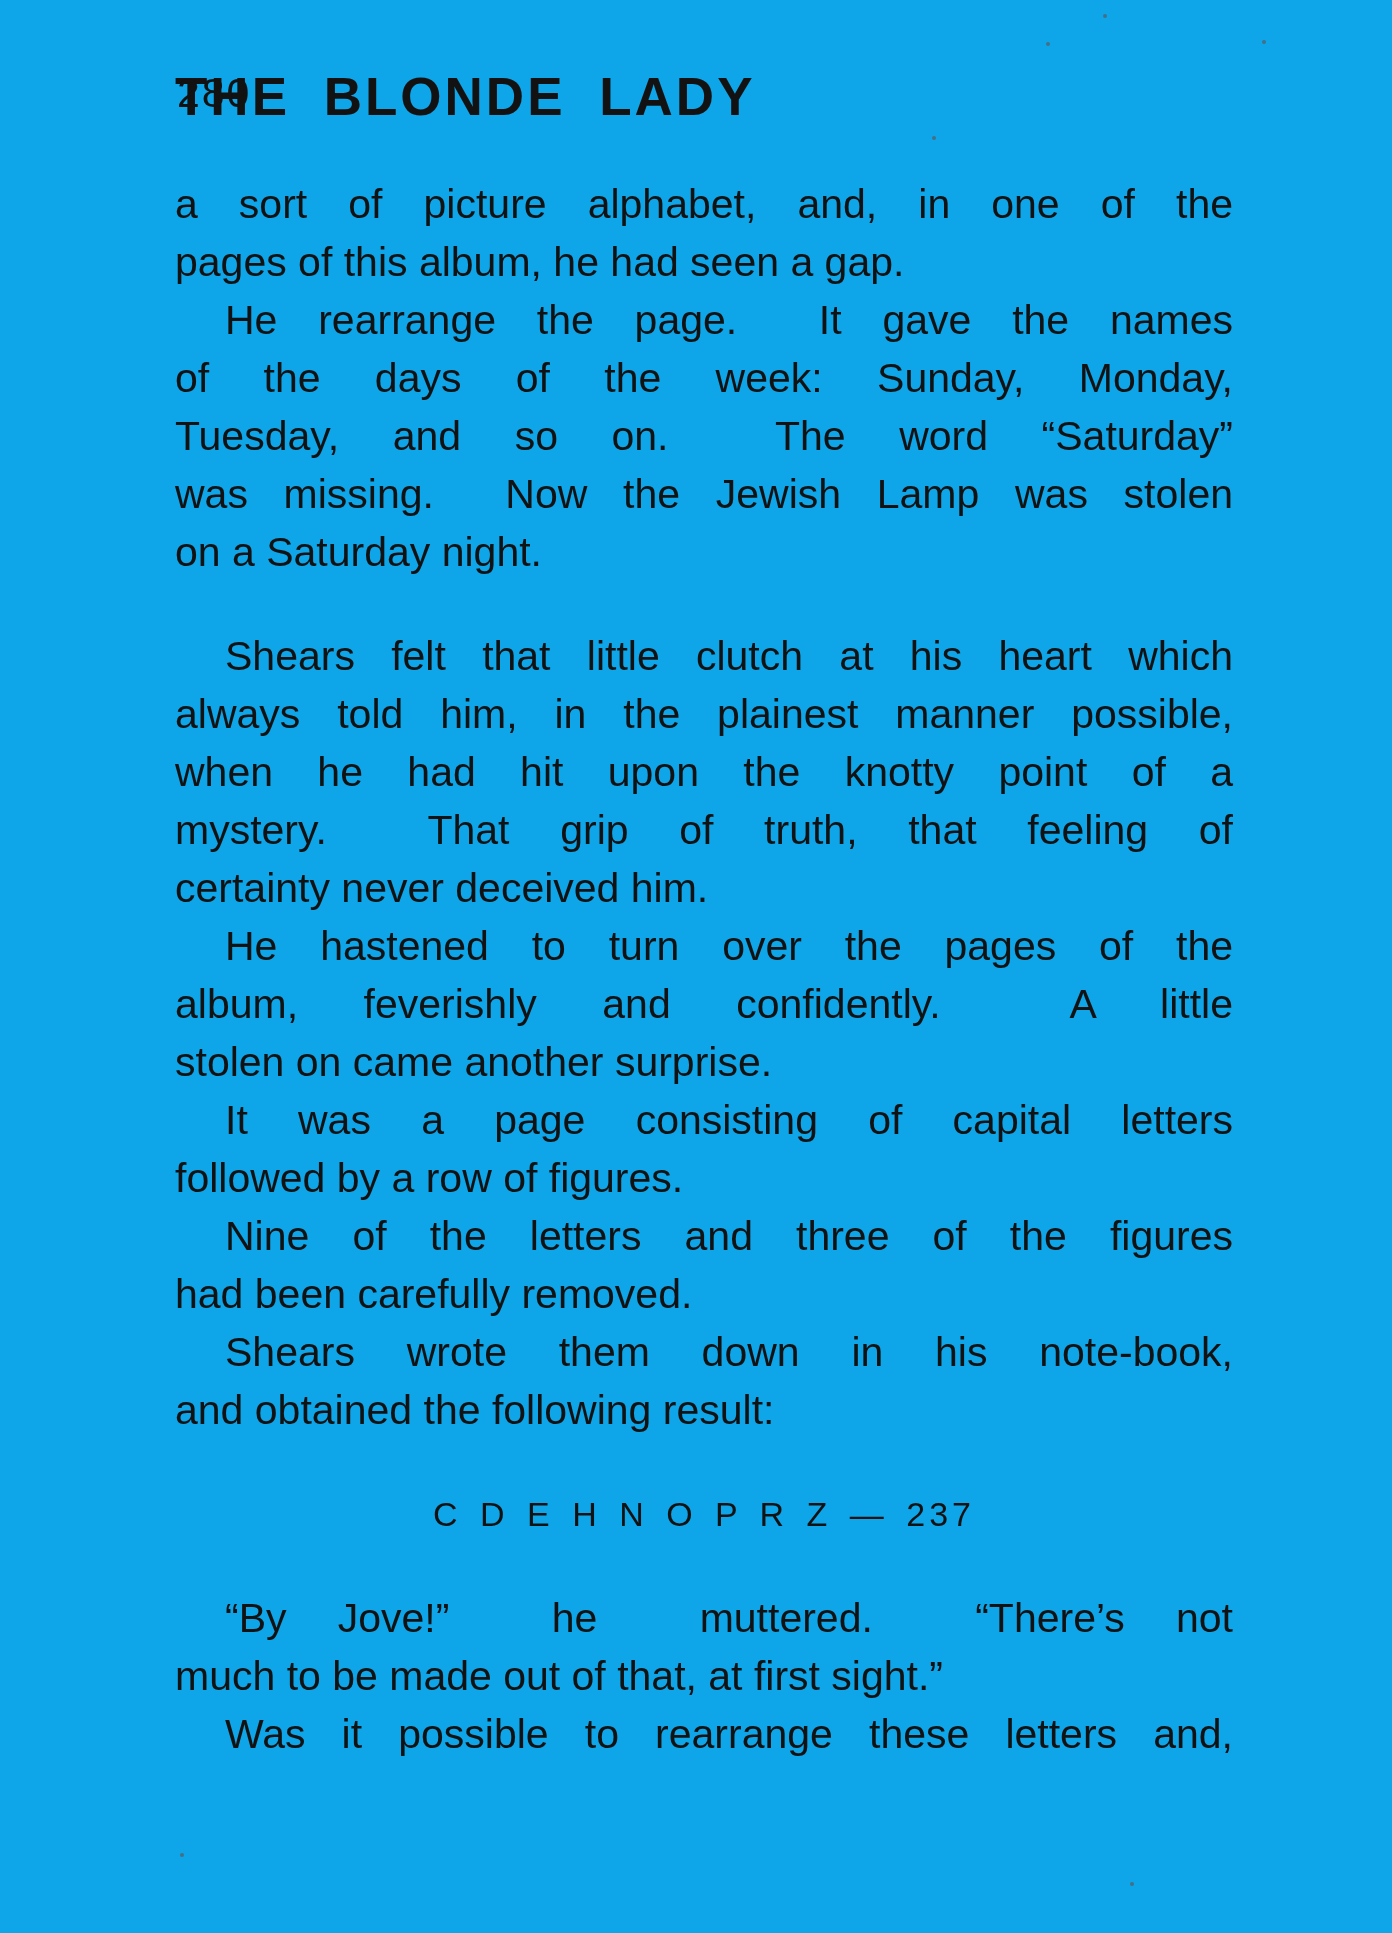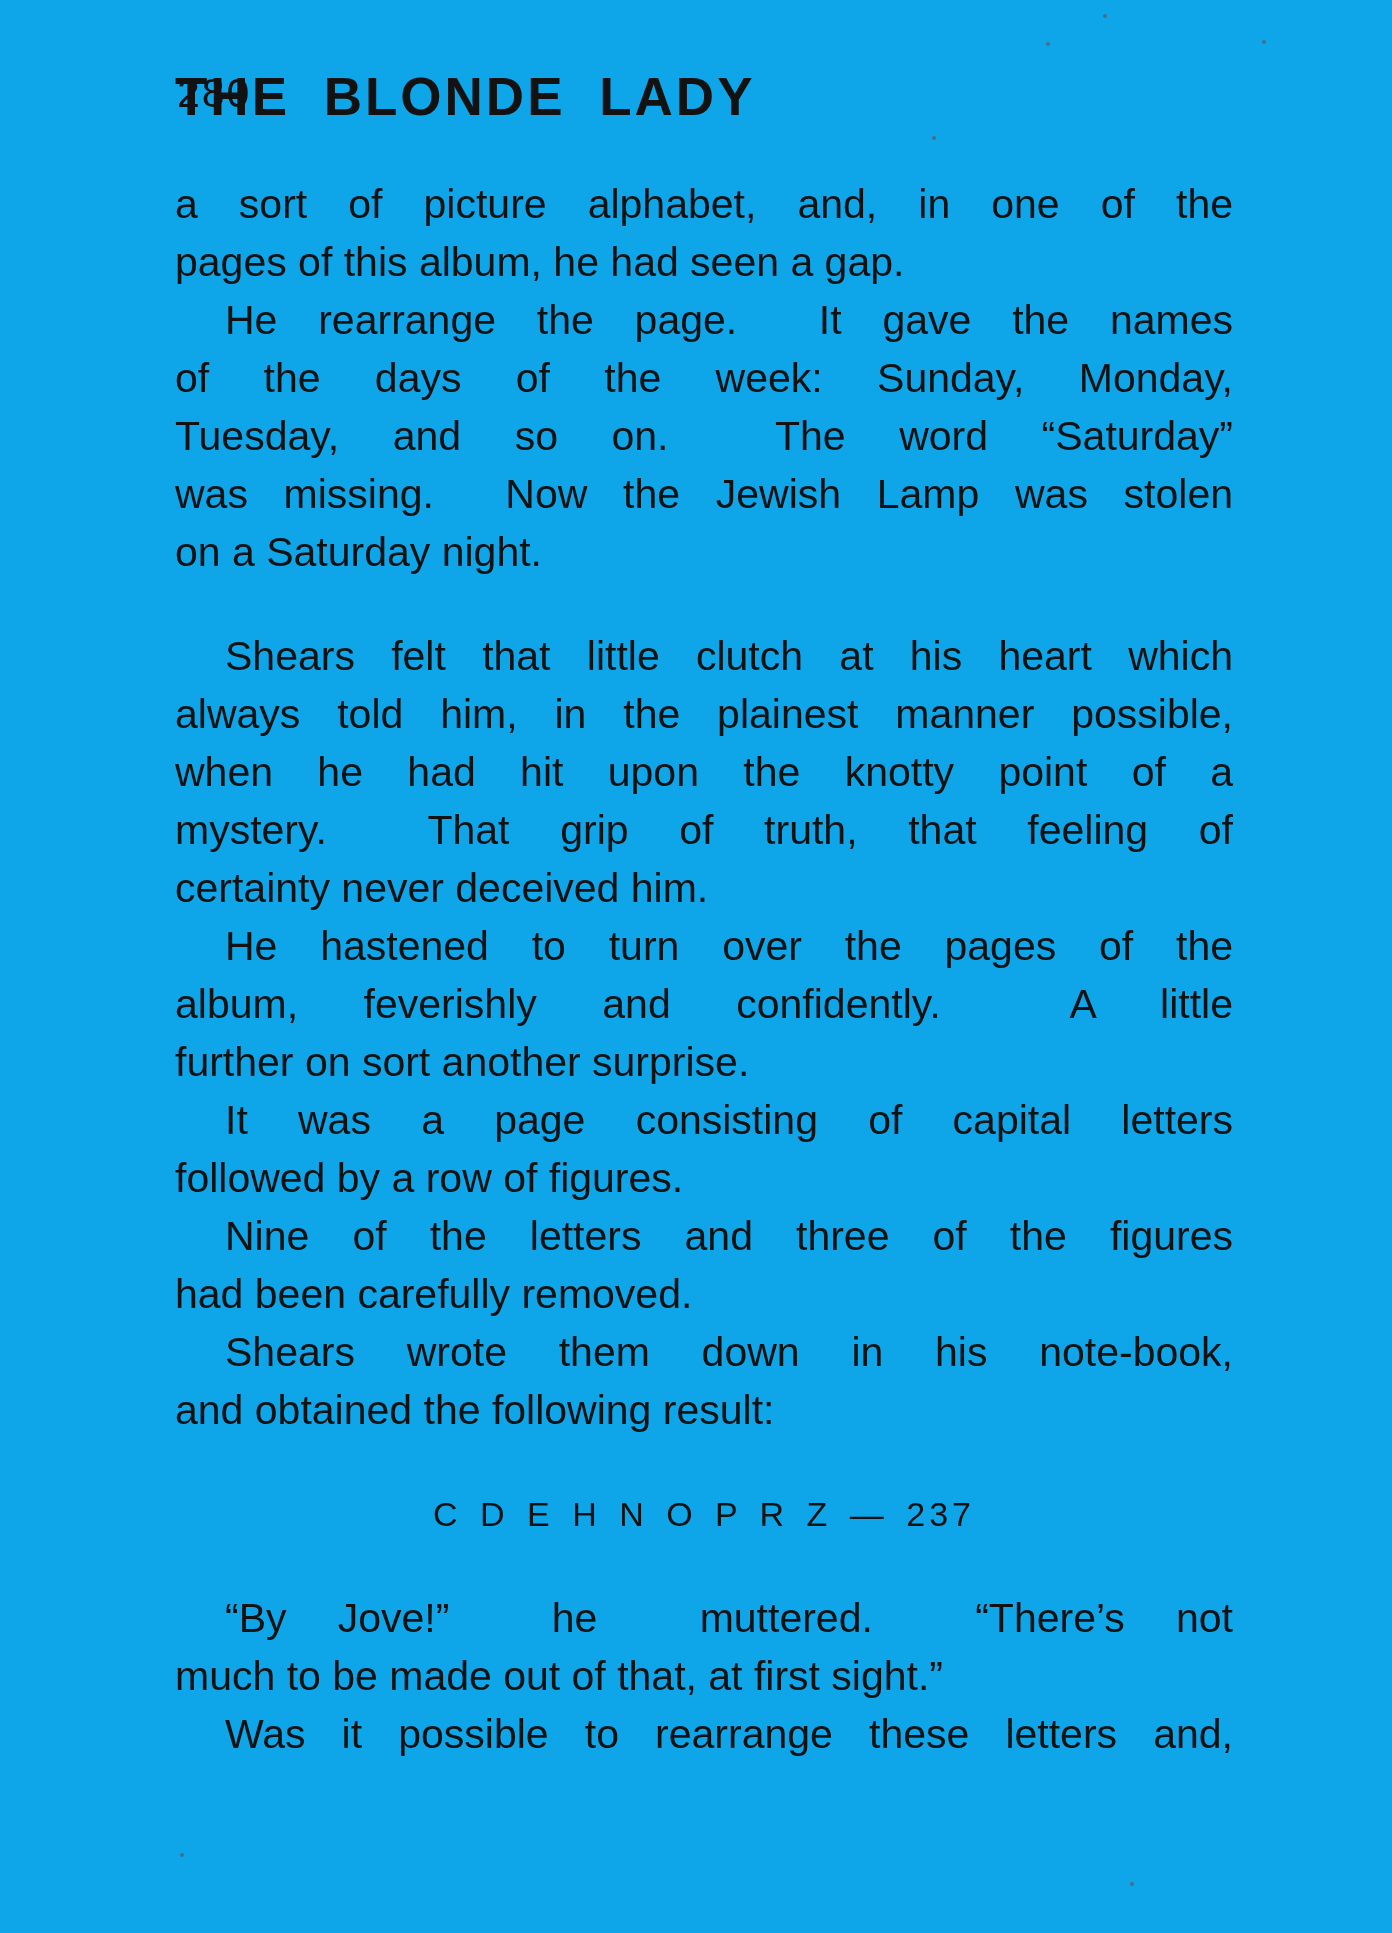--- a/index.html
+++ b/index.html
@@ -99,21 +99,21 @@
       <div class="para section-gap">
         <div class="line justified indented">Shears felt that little clutch at his heart which</div>
         <div class="line justified">always told him, in the plainest manner possible,</div>
         <div class="line justified">when he had hit upon the knotty point of a</div>
         <div class="line justified">mystery.  That grip of truth, that feeling of</div>
         <div class="line">certainty never deceived him.</div>
       </div>
       <div class="para">
         <div class="line justified indented">He hastened to turn over the pages of the</div>
         <div class="line justified">album, feverishly and confidently.  A little</div>
-        <div class="line">further on sort another surprise.</div>
+        <div class="line">stolen on came another surprise.</div>
       </div>
       <div class="para">
         <div class="line justified indented">It was a page consisting of capital letters</div>
         <div class="line">followed by a row of figures.</div>
       </div>
       <div class="para">
         <div class="line justified indented">Nine of the letters and three of the figures</div>
         <div class="line">had been carefully removed.</div>
       </div>
       <div class="para">

